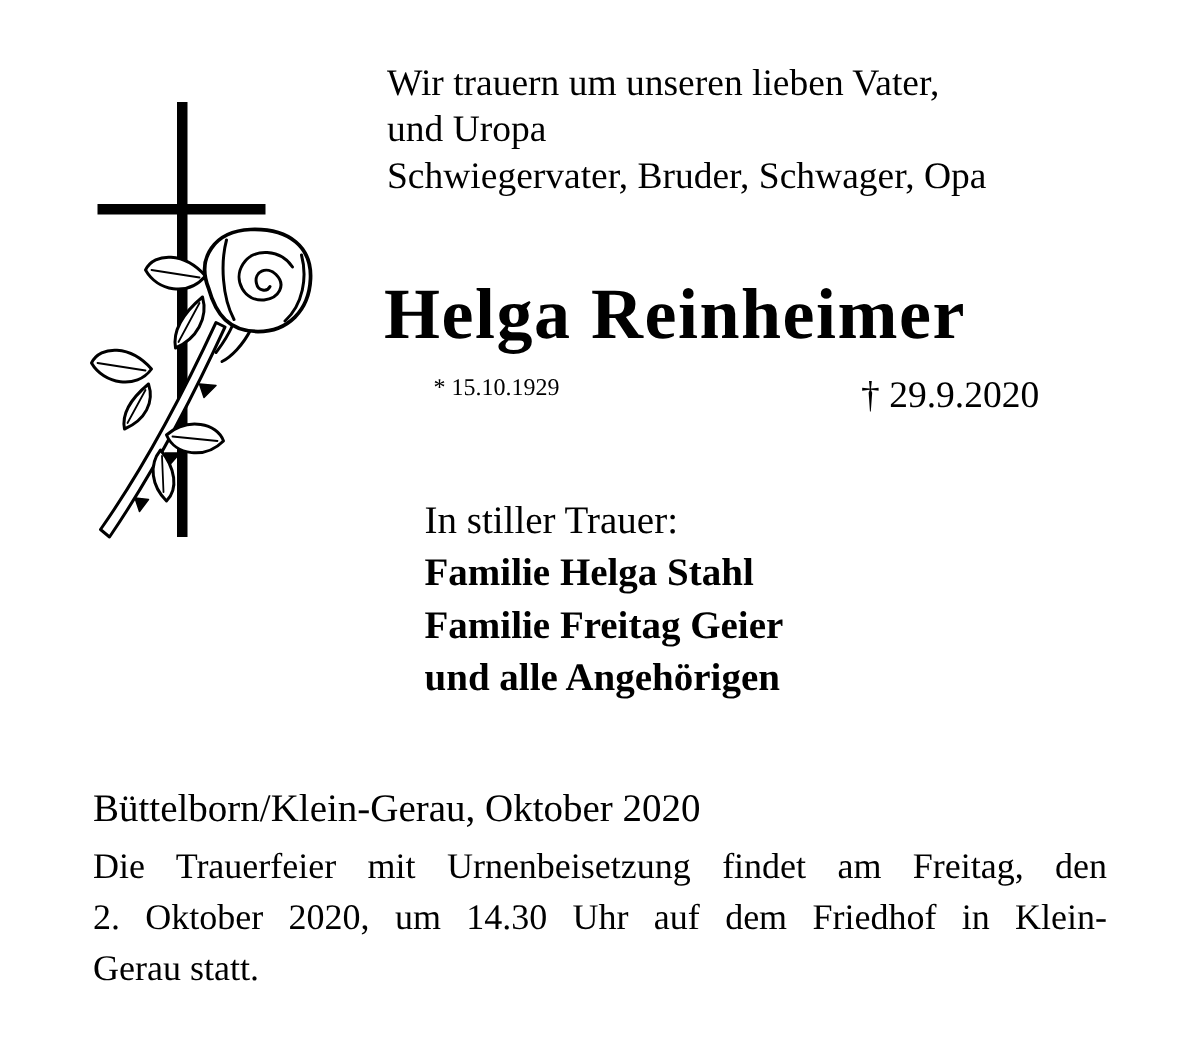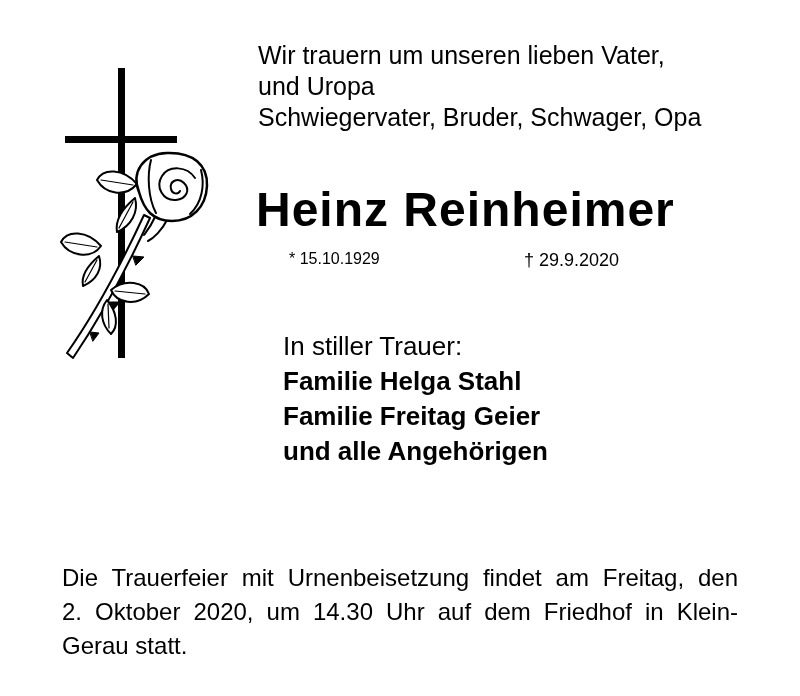--- a/index.html
+++ b/index.html
@@ -2,21 +2,21 @@
 <html><head>
 <meta charset="utf-8">
 <style>
   html, body { margin: 0; padding: 0; background: #ffffff; }
   .notice {
     position: relative;
     width: 800px;
     height: 696px;
     background: #ffffff;
     color: #000000;
-    font-family: Liberation Sans, sans-serif;
+    font-family: Liberation Serif, serif;
     overflow: hidden;
   }
   .art {
     position: absolute;
     left: 55px;
     top: 60px;
     width: 160px;
     height: 312px;
   }
   .intro {
@@ -39,23 +39,23 @@
     white-space: nowrap;
   }
   .birth {
     position: absolute;
     left: 289px;
     top: 250px;
     font-size: 16px;
   }
   .death {
     position: absolute;
-    left: 524px;
+    left: 574px;
     top: 250px;
-    font-size: 18px;
+    font-size: 25px;
   }
   .mourning {
     position: absolute;
     left: 260px;
     top: 329px;
     font-size: 26px;
     line-height: 35px;
     white-space: nowrap;
     margin-left: 23px;
   }
@@ -122,32 +122,33 @@
       <path d="M 140,118 C 132,106 114,105 107,116 C 100,127 108,141 121,140 C 131,139 136,130 129,123 C 123,117 114,121 116,129 C 117,134 123,135 125,131" fill="none"></path>
     </g>
   </svg>
 
   <div class="intro">
     <div>Wir trauern um unseren lieben Vater,</div>
     <div>und Uropa</div>
     <div>Schwiegervater, Bruder, Schwager, Opa</div>
   </div>
 
-  <h1 class="name">Heinz Reinheimer</h1>
+  <h1 class="name">Helga Reinheimer</h1>
 
   <div class="birth">* 15.10.1929</div>
   <div class="death">† 29.9.2020</div>
 
   <div class="mourning">
     <div>In stiller Trauer:</div>
     <div class="mourner">Familie Helga Stahl</div>
     <div class="mourner">Familie Freitag Geier</div>
     <div class="mourner">und alle Angehörigen</div>
   </div>
 
+  <div class="place">Büttelborn/Klein-Gerau, Oktober 2020</div>
 
   <div class="funeral">
     <div class="jline">Die Trauerfeier mit Urnenbeisetzung findet am Freitag, den</div>
     <div class="jline">2. Oktober 2020, um 14.30 Uhr auf dem Friedhof in Klein-</div>
     <div>Gerau statt.</div>
   </div>
 
 </div>
 
 </body></html>

